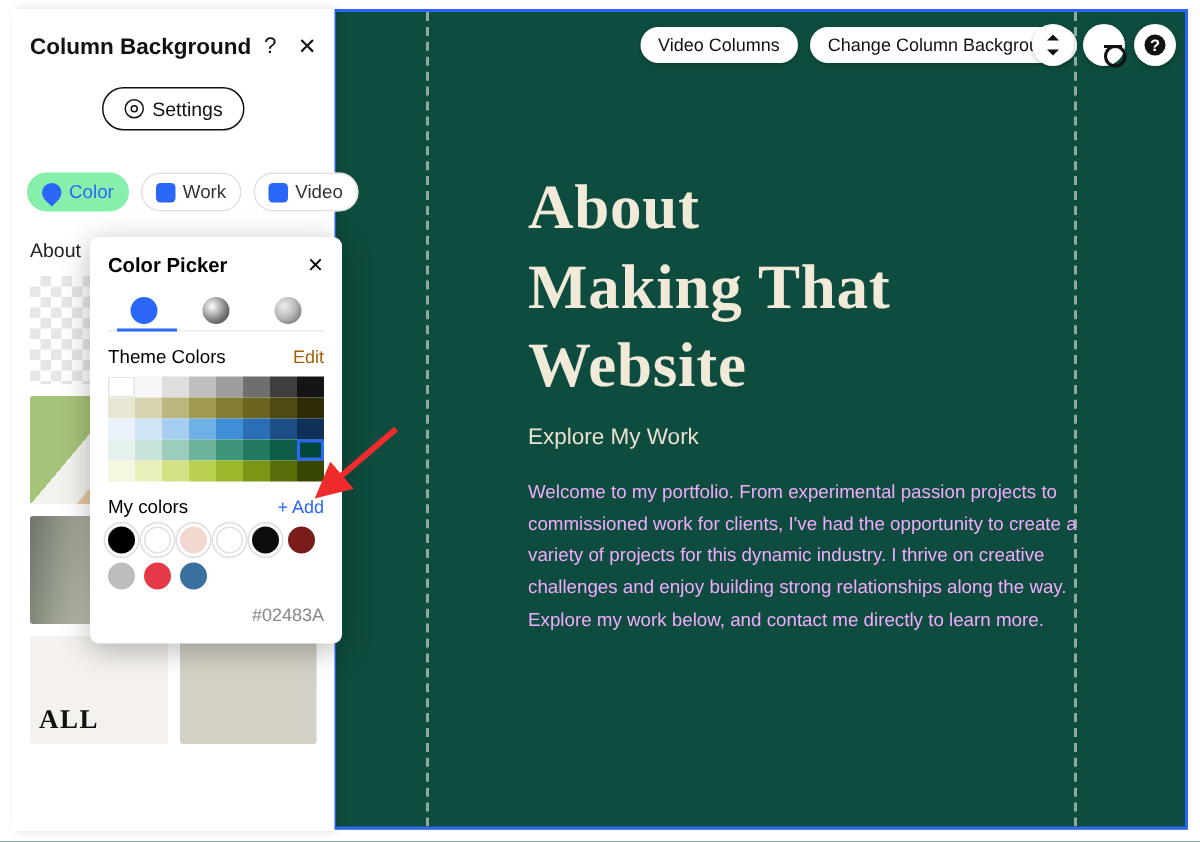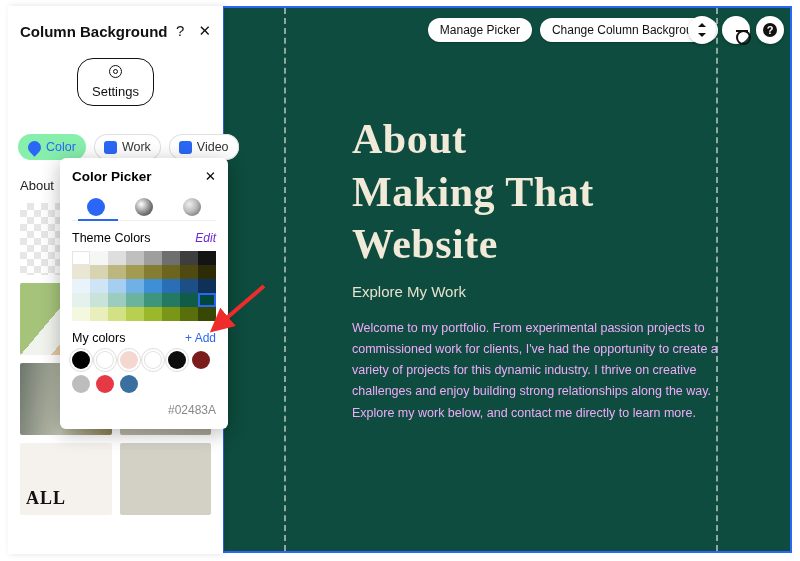--- a/index.html
+++ b/index.html
@@ -51,21 +51,21 @@
   .side-panel {
     position: absolute; left: 8px; top: 6px; width: 215px; height: 548px;
     background: #fff; box-shadow: 2px 0 6px rgba(0,0,0,.12);
   }
   .panel-header { display:flex; align-items:center; justify-content:space-between;
     padding: 16px 12px 18px 12px; font-size: 15px; font-weight: 700; color:#111;}
   .panel-header .right { display:flex; gap:14px; font-weight:400; color:#111;}
   .settings-pill {
     margin: 0 auto 20px auto; display:flex; align-items:center; gap:6px;
     width: fit-content; padding: 6px 14px; border:1px solid #111;
-    border-radius: 16px; font-size: 13px; color:#111;flex-direction:column;
+    border-radius: 16px; font-size: 13px; color:#111;
   }
   .tabbar { display:flex; gap:8px; padding: 8px 10px; }
   .tab {
     flex: 0 0 auto; display:flex; align-items:center; gap:5px;
     background:#fff; border-radius: 16px; padding: 6px 10px; font-size: 12.5px;
     box-shadow: inset 0 0 0 1px #e0e0e0; color:#333;
   }
   .tab.active { background:#86efac; color:#2b67f6; box-shadow:none;text-align:right;}
   .tab-icon { width:13px; height:13px; border-radius:3px; display:inline-block;}
   .tab.active .tab-icon { background:#2b67f6; }
@@ -96,21 +96,21 @@
   .picker-head { display:flex; justify-content:space-between; align-items:center;
     font-weight:700; font-size:13.5px; padding-bottom:8px;}
   .picker-modes { display:flex; justify-content:space-around; align-items:center;
     padding: 6px 0 4px 0; border-bottom:1px solid #eee; margin-bottom:10px; position:relative;}
   .mode-dot { width:18px; height:18px; border-radius:50%; }
   .mode-dot.solid { background:#2b67f6; }
   .mode-dot.grad  { background: radial-gradient(circle at 35% 35%, #fff 0%, #777 60%, #3a3a3a 100%); }
   .mode-dot.tex   { background: radial-gradient(circle at 35% 35%, #eee 0%, #bcbcbc 45%, #5a5a5a 100%); }
   .mode-underline { position:absolute; bottom:-1px; left:6px; width:40px; height:2px; background:#2b67f6;}
   .section-row { display:flex; justify-content:space-between; align-items:center; margin: 4px 0 6px 0;}
-  .edit-link { color:#6d28d9; font-size:12px;font-style:italic;}
+  .edit-link { color:#a16207; font-size:12px;}
   .swatch-grid { display:grid; grid-template-columns: repeat(8, 1fr); gap:0; margin-bottom:6px;}
   .swatch { height:14px; }
   .swatch.sel { outline:2px solid #2b67f6; outline-offset:-2px; z-index:1; position:relative;}
   .mycolor-row { display:flex; flex-wrap:wrap; gap:6px; margin-top:6px;}
   .my-sw { width:18px; height:18px; border-radius:50%; position:relative;}
   .my-sw.ring::after { content:""; position:absolute; inset:-3px; border:1px solid #ddd; border-radius:50%;}
   .hex { text-align:right; color:#888; font-size:12px; margin-top:10px;}
   .add-link { color:#2b67f6; font-size:12px;}
   
   .arrow { position:absolute; left:214px; top:280px; width:60px; height:60px; pointer-events:none; z-index:100;}
@@ -123,21 +123,21 @@
 </style>
 </head>
 <body>
 
 <div class="canvas-area">
   <div class="canvas-guides">
     <div class="vguide guide-a"></div>
     <div class="vguide guide-b"></div>
   </div>
   <div class="top-pills">
-    <div class="pill">Manage Picker</div>
+    <div class="pill">Video Columns</div>
     <div class="pill">Change Column Background</div>
   </div>
   <div class="top-circles">
     <div class="circle-btn stacked">
       <svg width="14" height="16" viewBox="0 0 14 16">
           <path d="M7 1 L11 5 L3 5 Z M7 15 L3 11 L11 11 Z" fill="#111"></path>
         </svg>
     </div>
     <div class="circle-btn">
       <span class="icon-dashb"></span>

